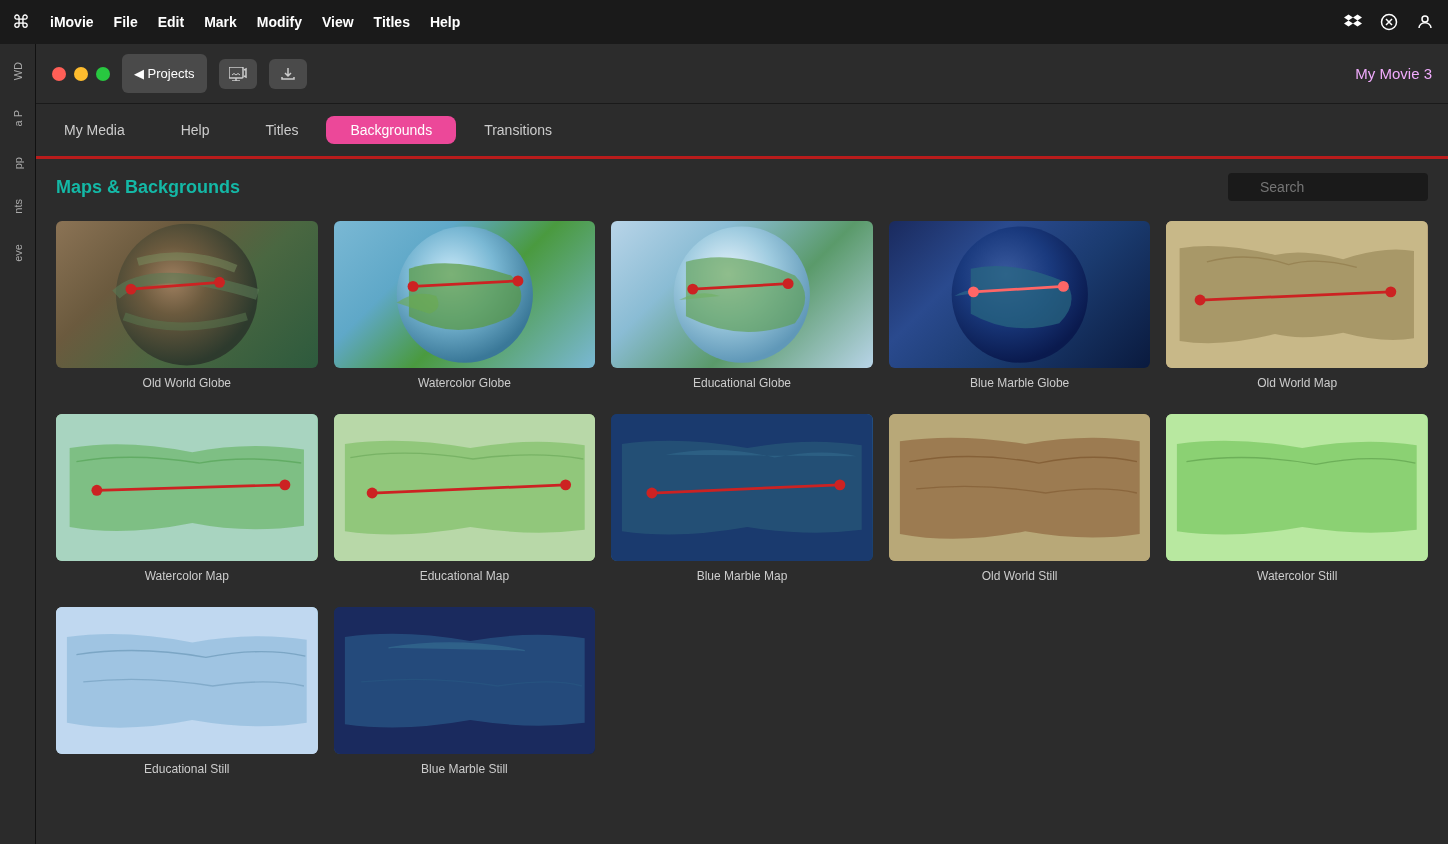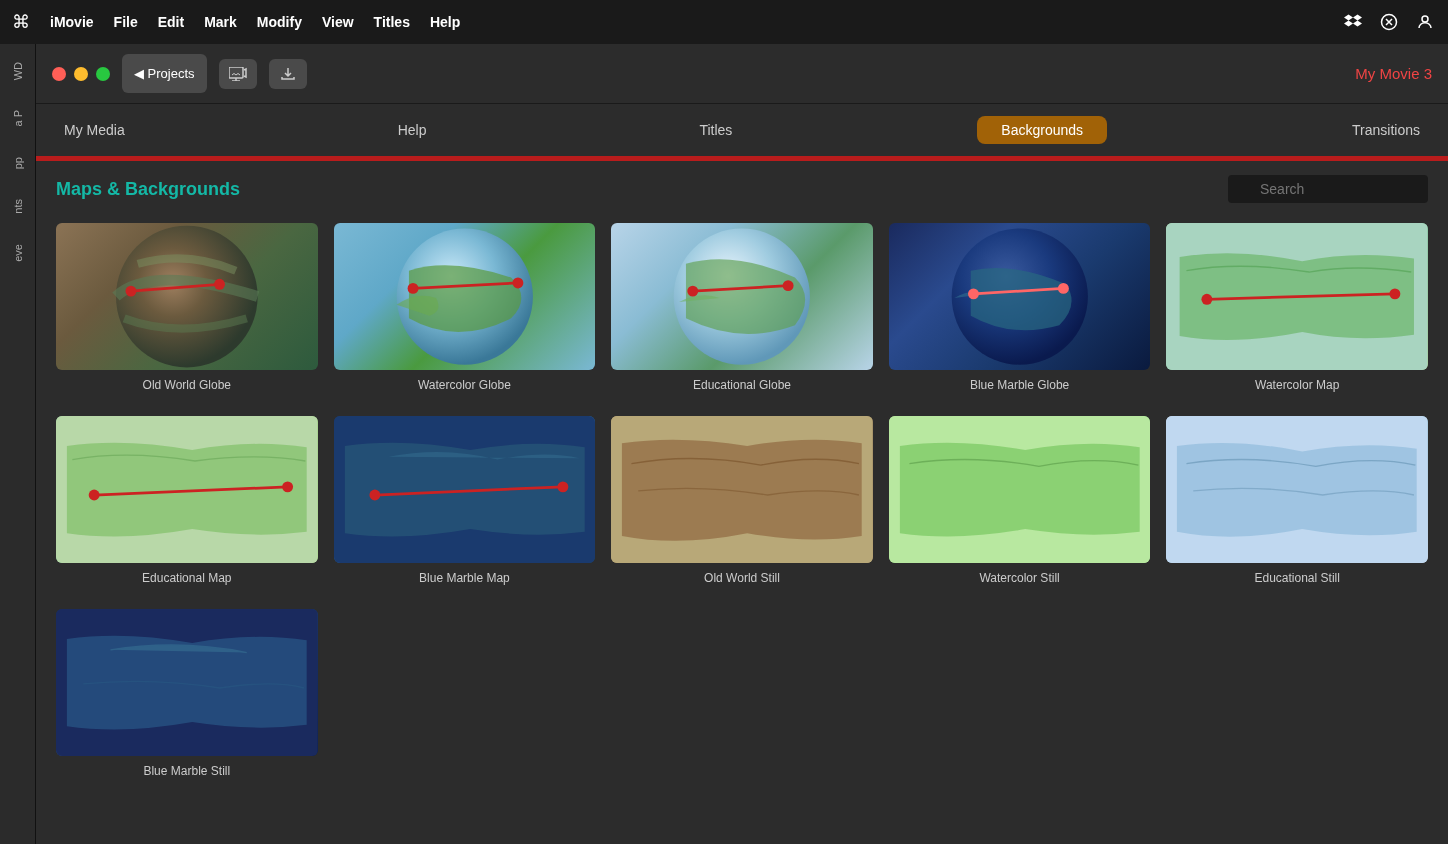--- a/index.html
+++ b/index.html
@@ -144,44 +144,44 @@
       display: flex;
       align-items: center;
       justify-content: center;
       width: 38px;
       height: 30px;
     }
 
     .movie-title {
       margin-left: auto;
       font-size: 15px;
-      color: #ef4444;
+      color: #f0abfc;
       font-weight: 500;
     }
 
     
     .tab-bar {
       display: flex;
       align-items: center;
-      justify-content: space-between;
+      justify-content: flex-start;
       padding: 12px 0;
       gap: 0;
       background: #2c2c2c;
-      border-bottom: 5px solid #b91c1c;
+      border-bottom: 3px solid #b91c1c;
     }
     .tab-item {
       padding: 6px 28px;
       font-size: 14px;
       color: #ccc;
       cursor: pointer;
       border-radius: 0;
       user-select: none;
     }
     .tab-item.active {
-      background: #a16207;
+      background: #ec4899;
       color: #fff;
       border-radius: 8px;
       padding: 6px 24px;
     }
 
     
     .section-header {
       display: flex;
       align-items: center;
       justify-content: space-between;
@@ -475,20 +475,33 @@
               <path d="M60 35 Q90 28 130 45 Q140 60 125 75 Q90 85 60 68 Z" fill="#286880" opacity="0.7"></path>
               <path d="M48 55 Q60 48 72 52 Z" fill="#307090" opacity="0.6"></path>
               <line x1="62" y1="52" x2="128" y2="48" stroke="#ff6666" stroke-width="2"></line>
               <circle cx="62" cy="52" r="4" fill="#ff6666"></circle>
               <circle cx="128" cy="48" r="4" fill="#ff6666"></circle>
             </svg>
           </div>
           <div class="grid-label">Blue Marble Globe</div>
         </div>
 
+        <div class="grid-item">
+          <div class="grid-thumb thumb-old-world-map">
+            <svg class="thumb-svg" viewBox="0 0 192 108" xmlns="http://www.w3.org/2000/svg">
+              <rect width="192" height="108" fill="#c8b888"></rect>
+              <path d="M10 20 Q40 15 80 25 Q100 20 130 28 Q160 18 182 22 L182 86 Q160 90 130 82 Q100 88 80 83 Q40 93 10 88 Z" fill="#a09060" opacity="0.8"></path>
+              <path d="M30 30 Q60 22 90 32 Q110 26 140 34" fill="none" stroke="#887040" stroke-width="1" opacity="0.5"></path>
+              <line x1="25" y1="58" x2="165" y2="52" stroke="#cc2222" stroke-width="2"></line>
+              <circle cx="25" cy="58" r="4" fill="#cc2222"></circle>
+              <circle cx="165" cy="52" r="4" fill="#cc2222"></circle>
+            </svg>
+          </div>
+          <div class="grid-label">Old World Map</div>
+        </div>
 
         <div class="grid-item">
           <div class="grid-thumb thumb-watercolor-map">
             <svg class="thumb-svg" viewBox="0 0 192 108" xmlns="http://www.w3.org/2000/svg">
               <rect width="192" height="108" fill="#a8d4c0"></rect>
               <path d="M10 25 Q50 18 100 28 Q140 20 182 26 L182 82 Q140 88 100 80 Q50 90 10 83 Z" fill="#70b870" opacity="0.75"></path>
               <path d="M15 35 Q55 28 105 36 Q140 30 180 36" fill="none" stroke="#50a050" stroke-width="1" opacity="0.6"></path>
               <line x1="30" y1="56" x2="168" y2="52" stroke="#cc2222" stroke-width="2"></line>
               <circle cx="30" cy="56" r="4" fill="#cc2222"></circle>
               <circle cx="168" cy="52" r="4" fill="#cc2222"></circle>

